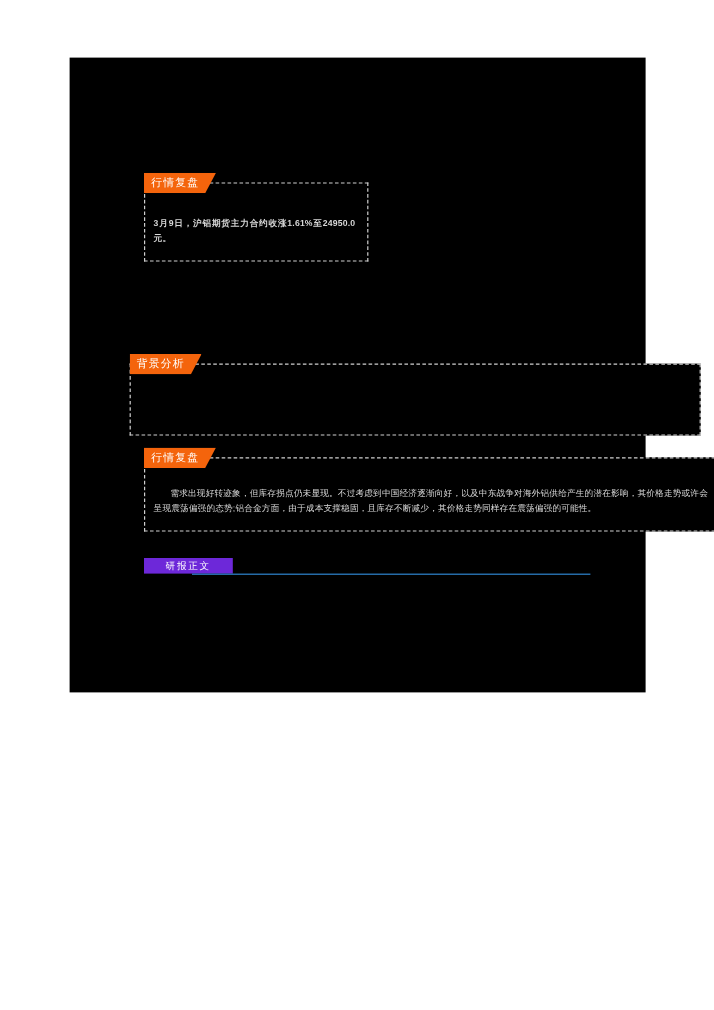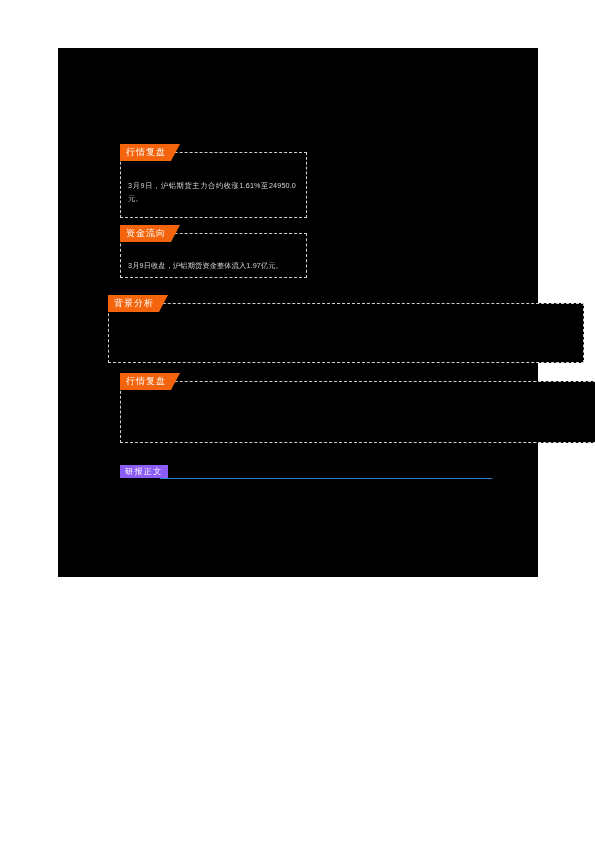--- a/index.html
+++ b/index.html
@@ -70,20 +70,21 @@
     left: 62px;
     top: 104px;
     width: 187px;
     height: 66px;
   }
   #sec-market-review .section-body {
     position: absolute;
     left: 7px;
     top: 26px;
     width: 168px;
+    font-weight: bold;
   }
 
   #sec-capital-flow {
     left: 62px;
     top: 185px;
     width: 187px;
     height: 45px;
   }
   #sec-capital-flow .section-body {
     position: absolute;
@@ -129,25 +130,25 @@
     width: 372px;
     height: 14px;
   }
   #body-heading .tag-blue {
     position: absolute;
     left: 0;
     top: 0;
     height: 13px;
     display: flex;
     align-items: center;
-    background: #8b5cf6;
+    background: #6d28d9;
     color: #ffffff;
     font-size: 8px;
     letter-spacing: 1.4px;
-    padding: 0 5px;
+    padding: 0 18px;
     white-space: nowrap;
   }
   #body-heading .rule {
     position: absolute;
     left: 40px;
     right: 0;
     bottom: 0;
     height: 1px;
     background: #2f86d0;
   }
@@ -157,31 +158,28 @@
 
 <div id="page">
 
   <div id="report-canvas">
 
     <div class="section-box" id="sec-market-review">
       <div class="tag-orange">行情复盘</div>
       <div class="section-body">3月9日，沪铝期货主力合约收涨1.61%至24950.0元。</div>
     </div>
 
-    <div class="section-box" id="sec-capital-flow">
-      <div class="tag-orange">资金流向</div>
-      <div class="section-body">3月9日收盘，沪铝期货资金整体流入1.97亿元。</div>
-    </div>
 
     <div class="section-box" id="sec-background">
       <div class="tag-orange">背景分析</div>
     </div>
 
     <div class="section-box" id="sec-outlook">
       <div class="tag-orange">行情复盘</div>
+      <div class="section-body">需求出现好转迹象，但库存拐点仍未显现。不过考虑到中国经济逐渐向好，以及中东战争对海外铝供给产生的潜在影响，其价格走势或许会呈现震荡偏强的态势;铝合金方面，由于成本支撑稳固，且库存不断减少，其价格走势同样存在震荡偏强的可能性。</div>
     </div>
 
     <div id="body-heading">
       <div class="tag-blue">研报正文</div>
       <div class="rule"></div>
     </div>
 
   </div>
 </div>
 

